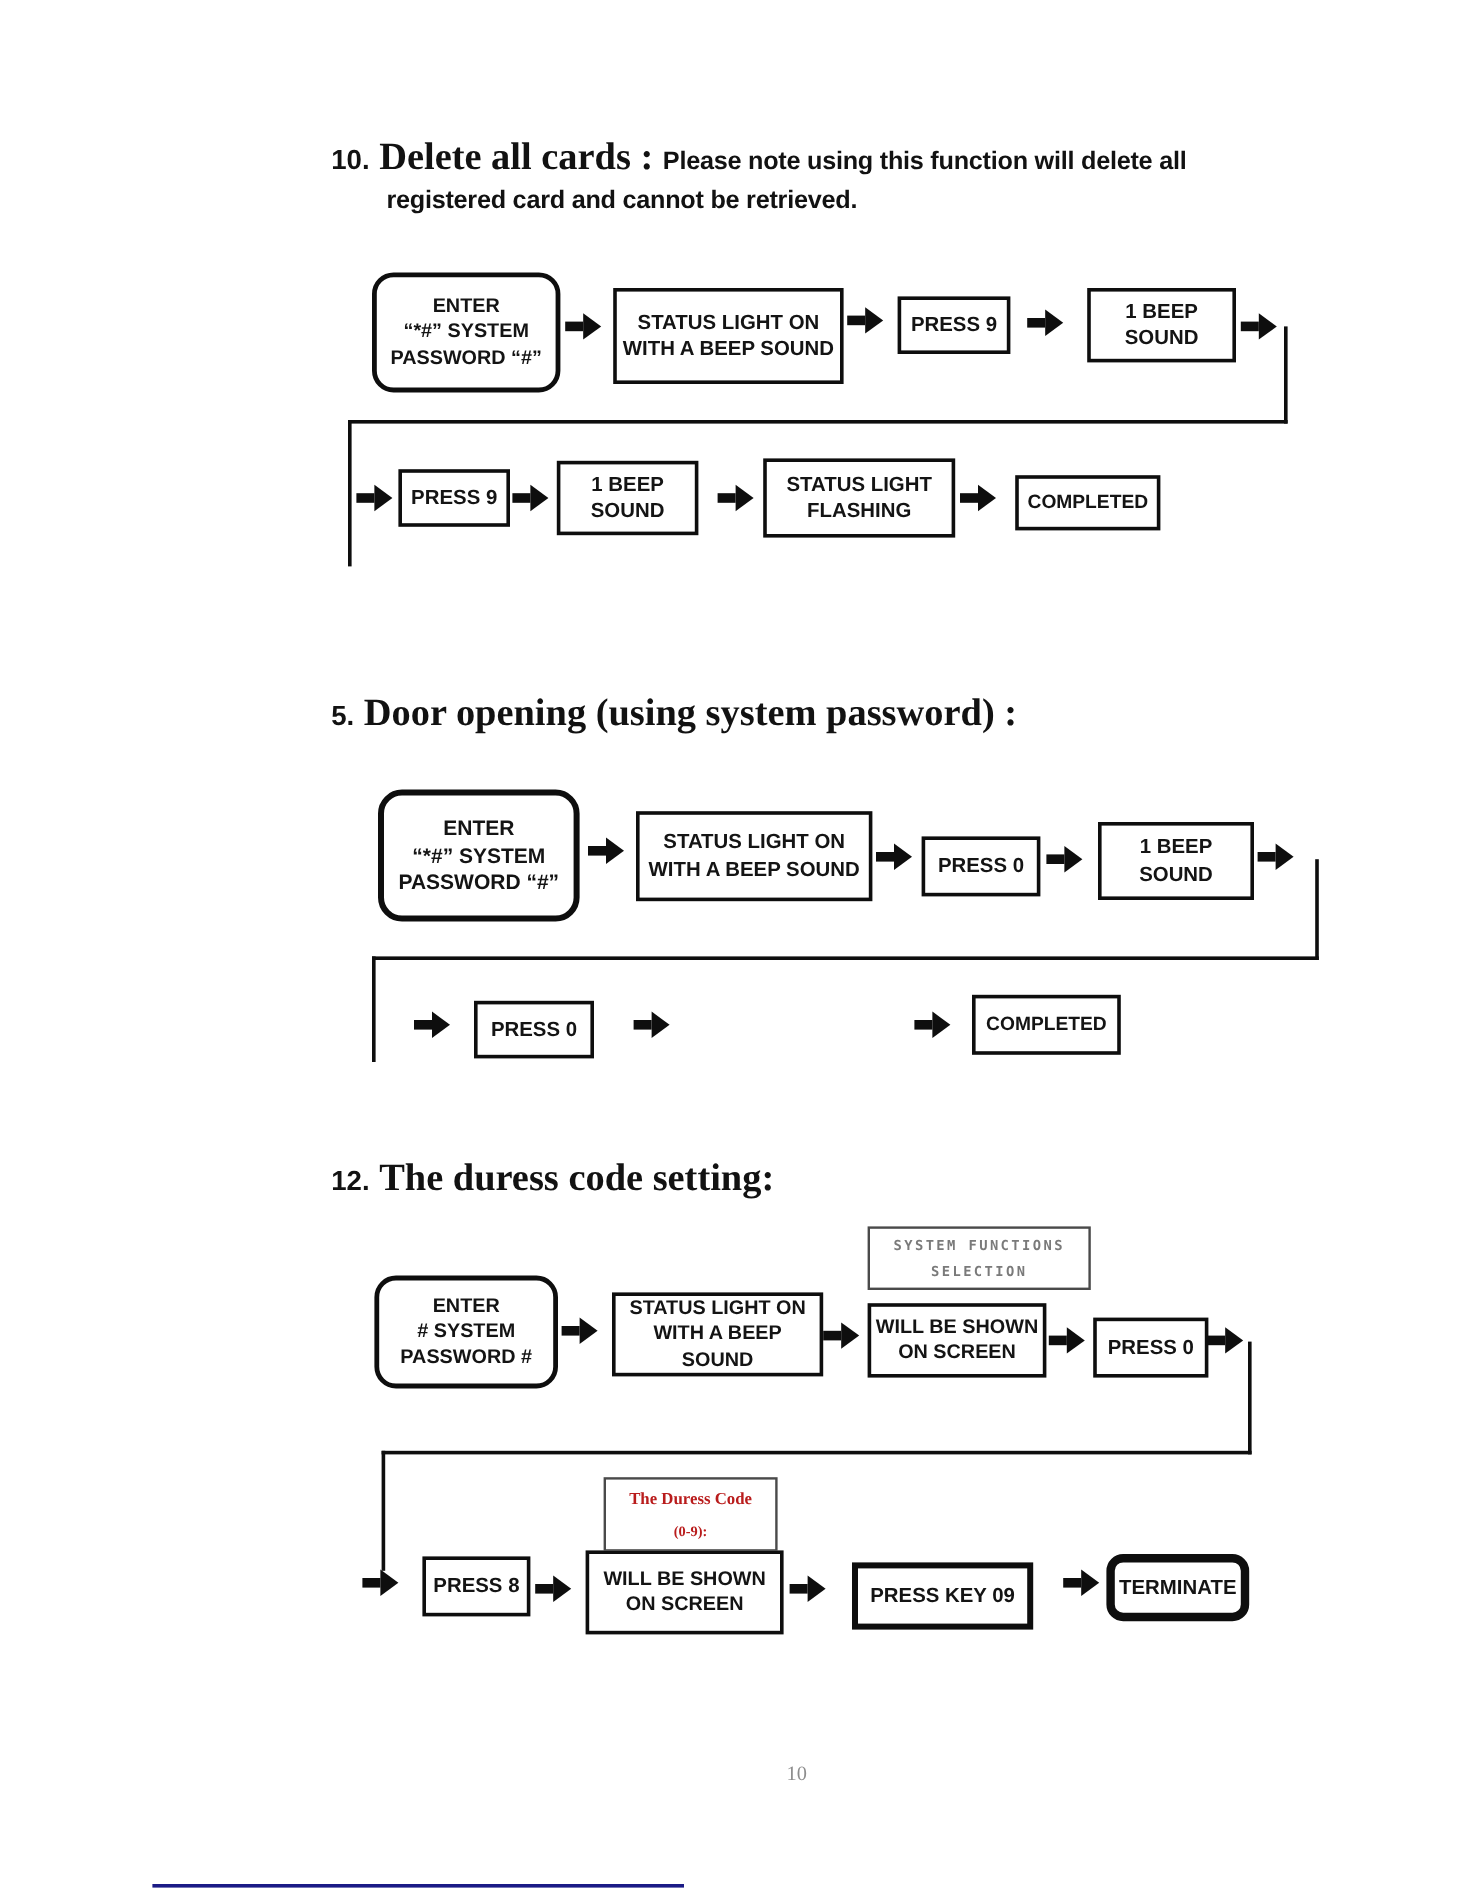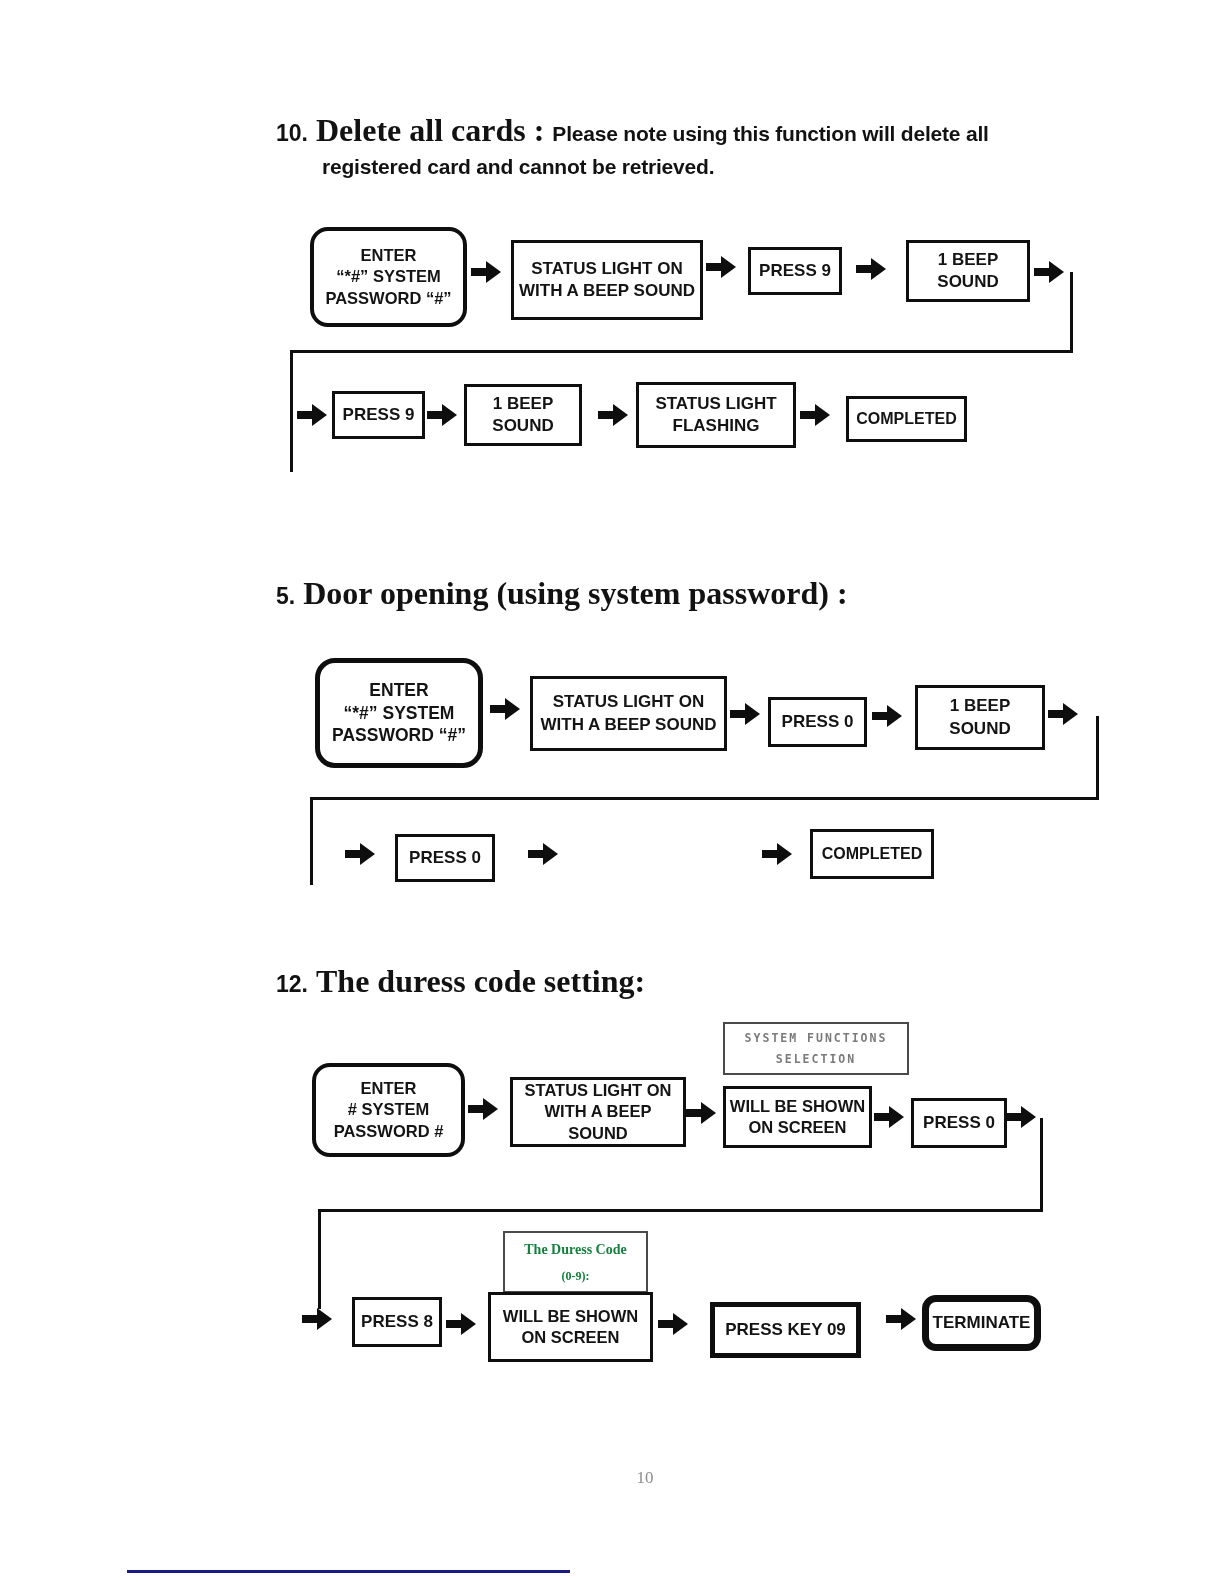--- a/index.html
+++ b/index.html
@@ -20,21 +20,21 @@
   .bx.r16{border-radius:18px;border-width:4px;}
   .bx.r20{border-radius:20px;border-width:5px;font-size:17.5px;}
   .bx.b5{border-width:5px;}
   .bx.b7{border-width:7px;border-radius:14px;}
 
   
   .note{position:absolute;border:2px solid #4a4a4a;background:#fff;box-sizing:border-box;
         display:flex;flex-direction:column;align-items:center;justify-content:center;text-align:left;}
   .note.mono{font-family:"DejaVu Sans Mono","Liberation Mono",monospace;font-size:11.5px;
         letter-spacing:2px;color:#7a7a7a;font-weight:bold;line-height:1.8;}
-  .note.serif{font-family:"Liberation Serif",serif;font-weight:bold;color:#15803d;font-size:14px;line-height:2;}
+  .note.serif{font-family:"Liberation Serif",serif;font-weight:bold;color:#b91c1c;font-size:14px;line-height:2;}
   .note.serif .small{font-size:12px;}
 
   
   .arr{position:absolute;display:flex;align-items:center;height:22px;}
   .arr .sh{display:block;width:15px;height:8px;background:#0e0e0e;}
   .arr .hd{display:block;width:0;height:0;border-left:15px solid #0e0e0e;
            border-top:11px solid transparent;border-bottom:11px solid transparent;}
 
   
   .ln{position:absolute;background:#0e0e0e;}
@@ -256,16 +256,16 @@
     <span>PRESS KEY 09</span>
   </div>
   <div class="arr" style="left:886px;top:1308px;">
       <i class="sh"></i>
       <i class="hd"></i>
     </div>
   <div class="bx b7" style="left:922px;top:1295px;width:119px;height:56px;">
     <span>TERMINATE</span>
   </div>
 
-  <div class="pgnum" style="left:615px;top:1468px;">10</div>
+  <div class="pgnum" style="left:634px;top:1468px;">10</div>
   <div class="rule" style="left:127px;top:1570px;width:443px;height:3px;"></div>
 
 </div>
 
 </body></html>

